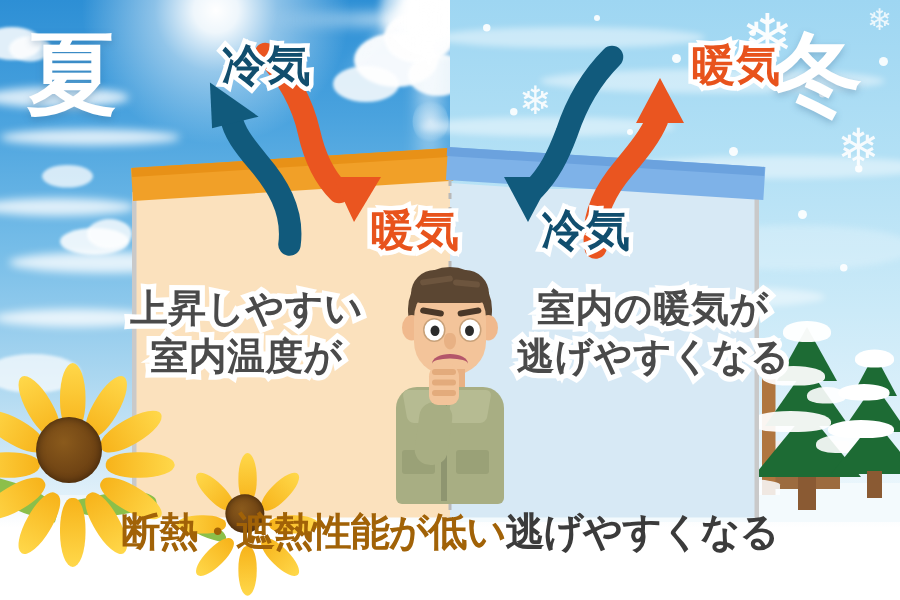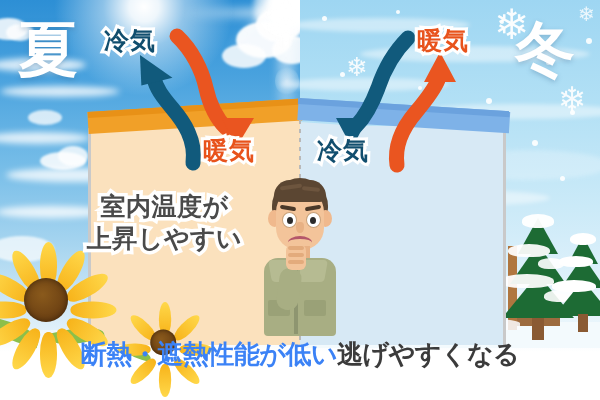--- a/index.html
+++ b/index.html
@@ -75,23 +75,24 @@
 
   
   .season{
     position:absolute;color:#fff;font-size:60px;font-weight:bold;letter-spacing:2px;
     text-shadow:0 2px 5px rgba(60,110,150,.35);
   }
   .season-summer{left:18px;top:10px;}
   .season-winter{left:515px;top:10px;}
 
   .airlabel{
-    position:absolute;font-size:25px;font-weight:bold;letter-spacing:1px;
+    position:absolute;font-size:29px;font-weight:bold;letter-spacing:1px;
     -webkit-text-stroke:6px #ffffff;paint-order:stroke fill;
     text-shadow:0 1px 0 rgba(255,255,255,.9);
+    margin-left:44px;
   }
   .cold{color:#114e6e;}
   .warm{color:#e8531c;}
   .lbl-s-cold{left:104px;top:24px;}
   .lbl-s-warm{left:203px;top:134px;}
   .lbl-w-warm{left:417px;top:24px;}
   .lbl-w-cold{left:317px;top:134px;}
 
   .panel-text{
     position:absolute;font-size:25px;font-weight:bold;line-height:1.28;color:#4a4a4a;
@@ -101,21 +102,21 @@
   .pt-left{left:72px;top:190px;width:185px;}
   .pt-right{left:338px;top:190px;width:195px;}
 
   
   .ground{position:absolute;left:0;top:330px;width:600px;height:22px;background:linear-gradient(to bottom,#eef6fb,#ffffff);}
 
   
   .caption{position:absolute;left:0;top:340px;width:600px;text-align:center;}
   .cap1{font-size:26px;font-weight:bold;color:#3b3b3b;letter-spacing:-.5px;line-height:1.05;}
   .cap2{font-size:26px;font-weight:bold;letter-spacing:-.5px;line-height:1.15;}
-  .cap-orange{color:#3b82f6;}
+  .cap-orange{color:#a16207;}
   .cap-gray{color:#3b3b3b;}
 
   
   .sunflower{position:absolute;left:-6px;top:248px;width:108px;height:100px;}
   .petal{position:absolute;left:46px;top:16px;width:17px;height:46px;background:linear-gradient(to top,#f7b31a,#ffd84a);border-radius:50% 50% 45% 45%;transform-origin:50% 100%;}
   .sf-core{position:absolute;left:30px;top:30px;width:44px;height:44px;border-radius:50%;
     background:radial-gradient(circle at 42% 38%,#8a5a1c,#6a3f12 70%);
     box-shadow:inset 0 0 6px rgba(0,0,0,.45);}
   .sf-leaf{position:absolute;background:#8cbf4a;border-radius:0 70% 0 70%;}
   .sf-l1{left:-2px;top:76px;width:48px;height:18px;transform:rotate(16deg);}
@@ -341,21 +342,25 @@
 
   <div class="season season-summer">夏</div>
   <div class="season season-winter">冬</div>
 
   <div class="airlabel cold lbl-s-cold">冷気</div>
   <div class="airlabel warm lbl-s-warm">暖気</div>
   <div class="airlabel warm lbl-w-warm">暖気</div>
   <div class="airlabel cold lbl-w-cold">冷気</div>
 
   <div class="panel-text pt-left">
+    <div>上昇しやすい</div>
     <div>室内温度が</div>
-    <div>上昇しやすい</div>
+  </div>
+  <div class="panel-text pt-right">
+    <div>室内の暖気が</div>
+    <div>逃げやすくなる</div>
   </div>
 
   <div class="caption">
     <div class="cap2"><span class="cap-orange">断熱・遮熱性能が低い</span><span class="cap-gray">逃げやすくなる</span></div>
   </div>
 
 </div>
 
 </body></html>

